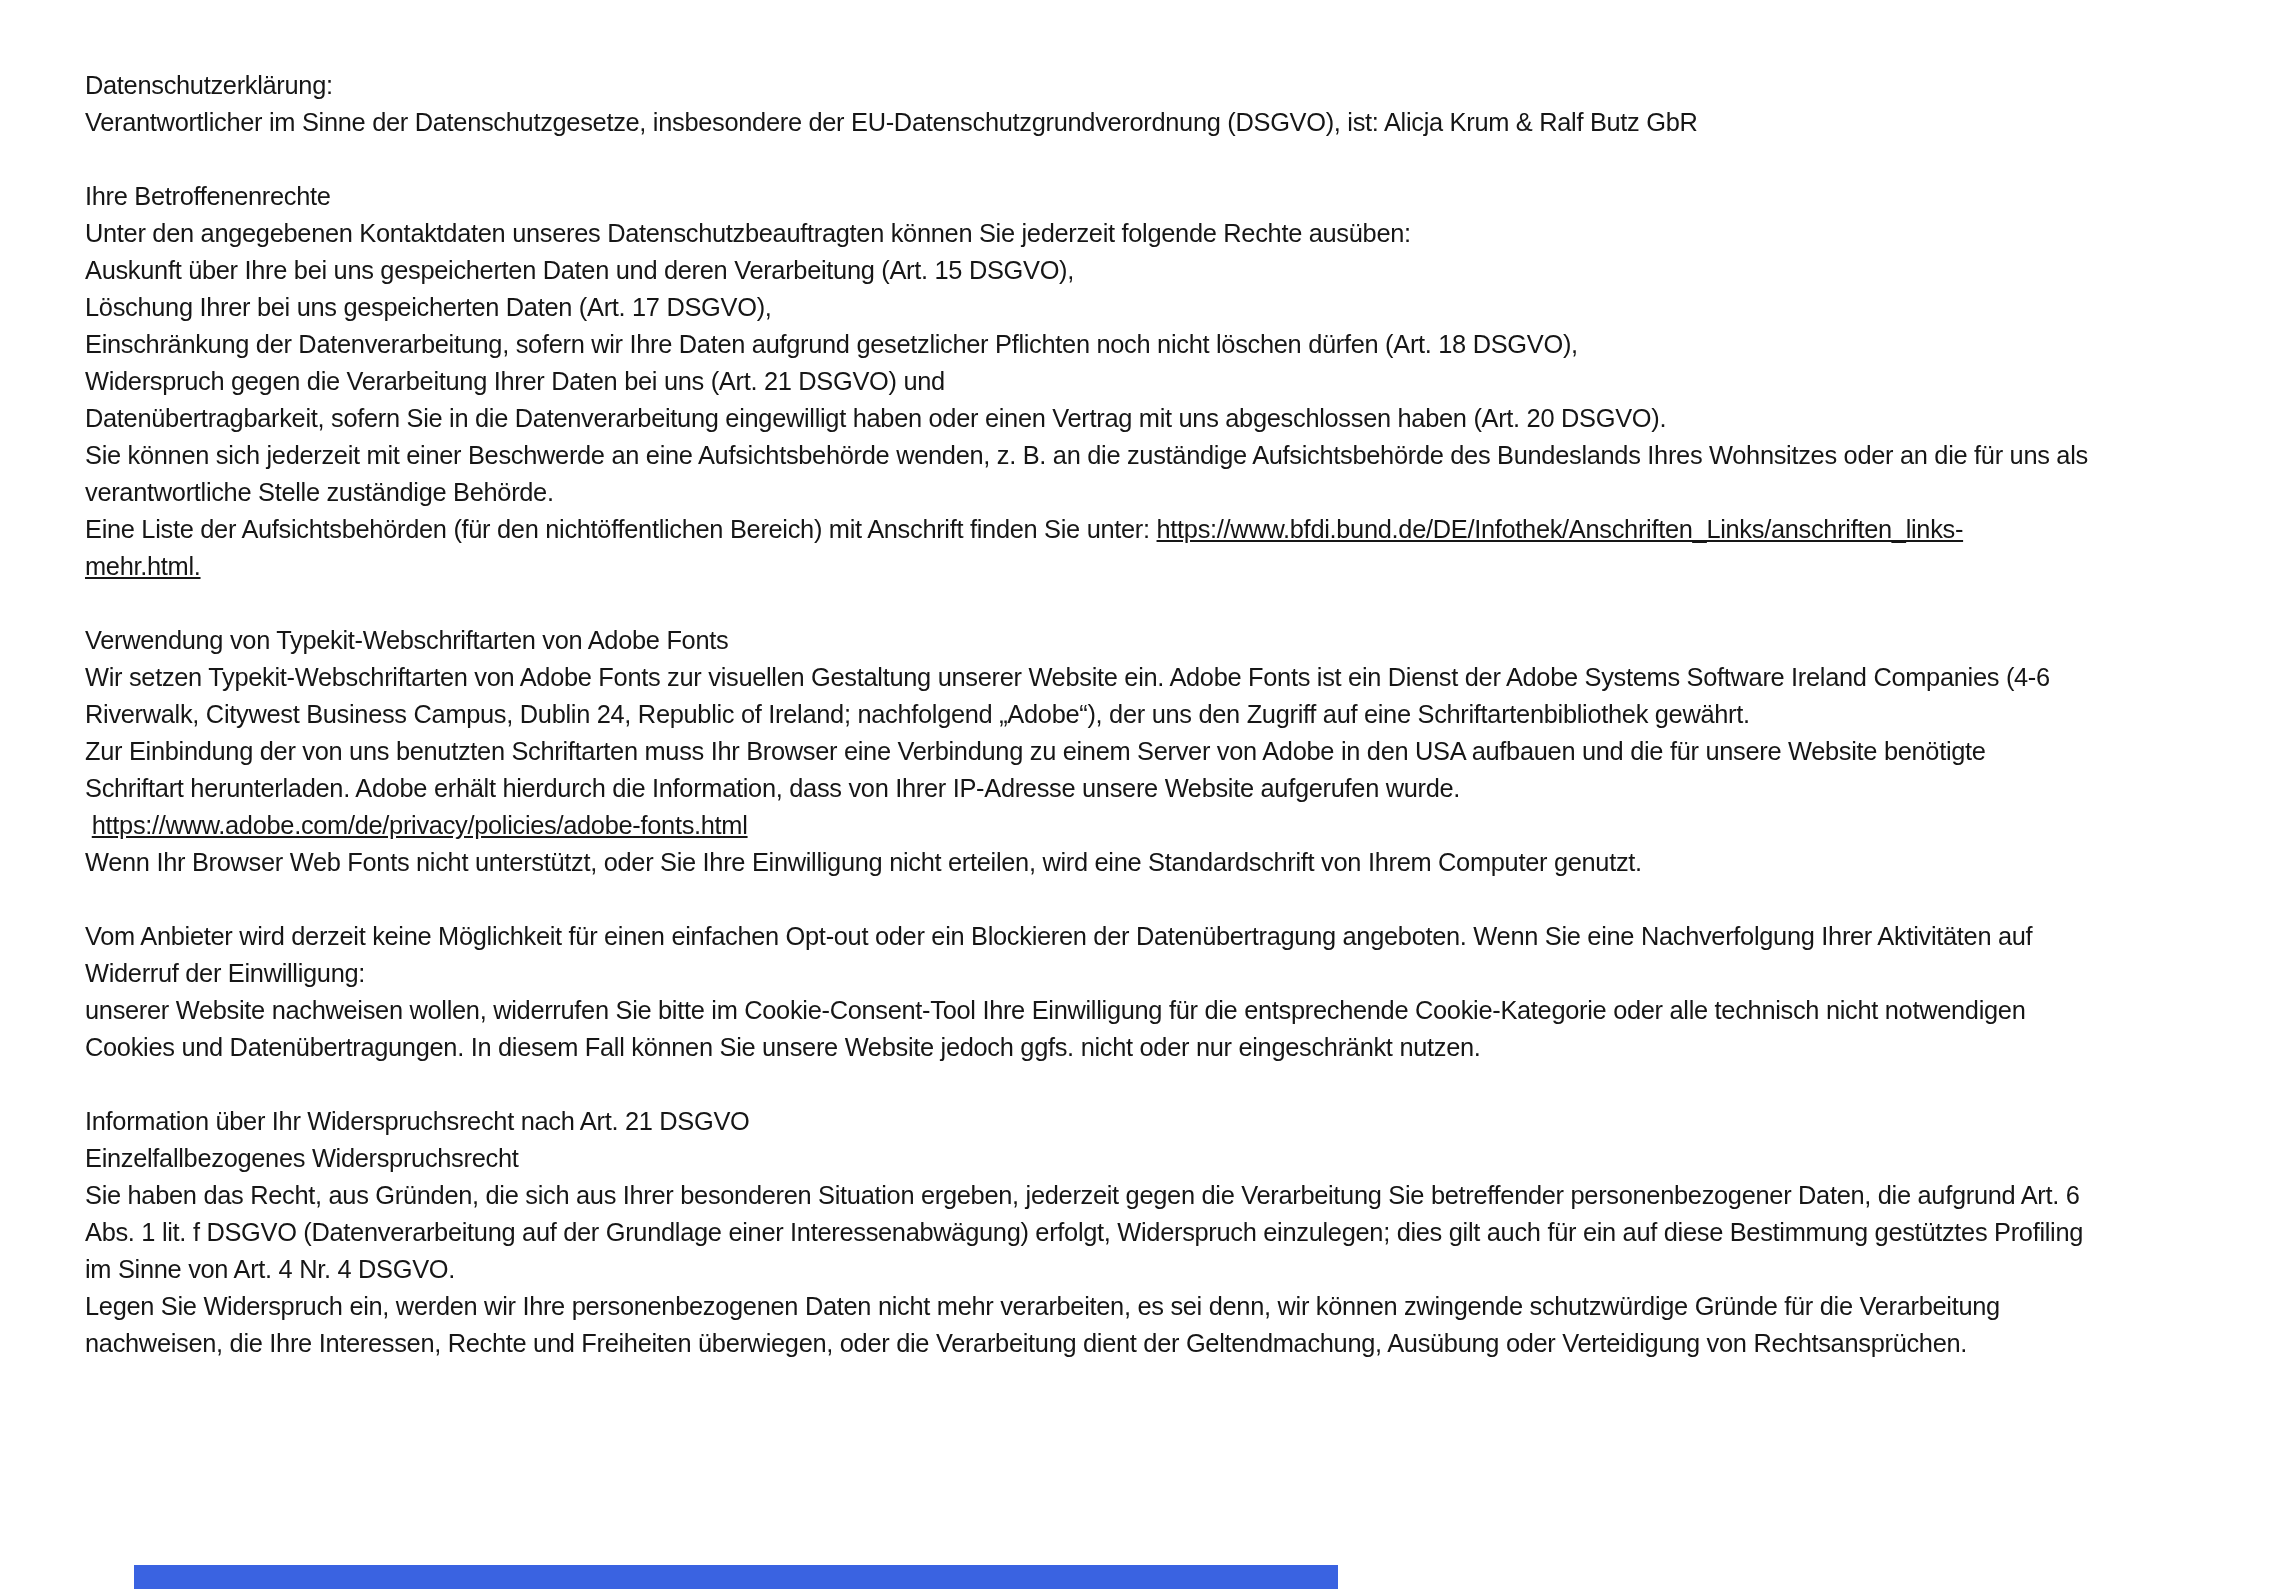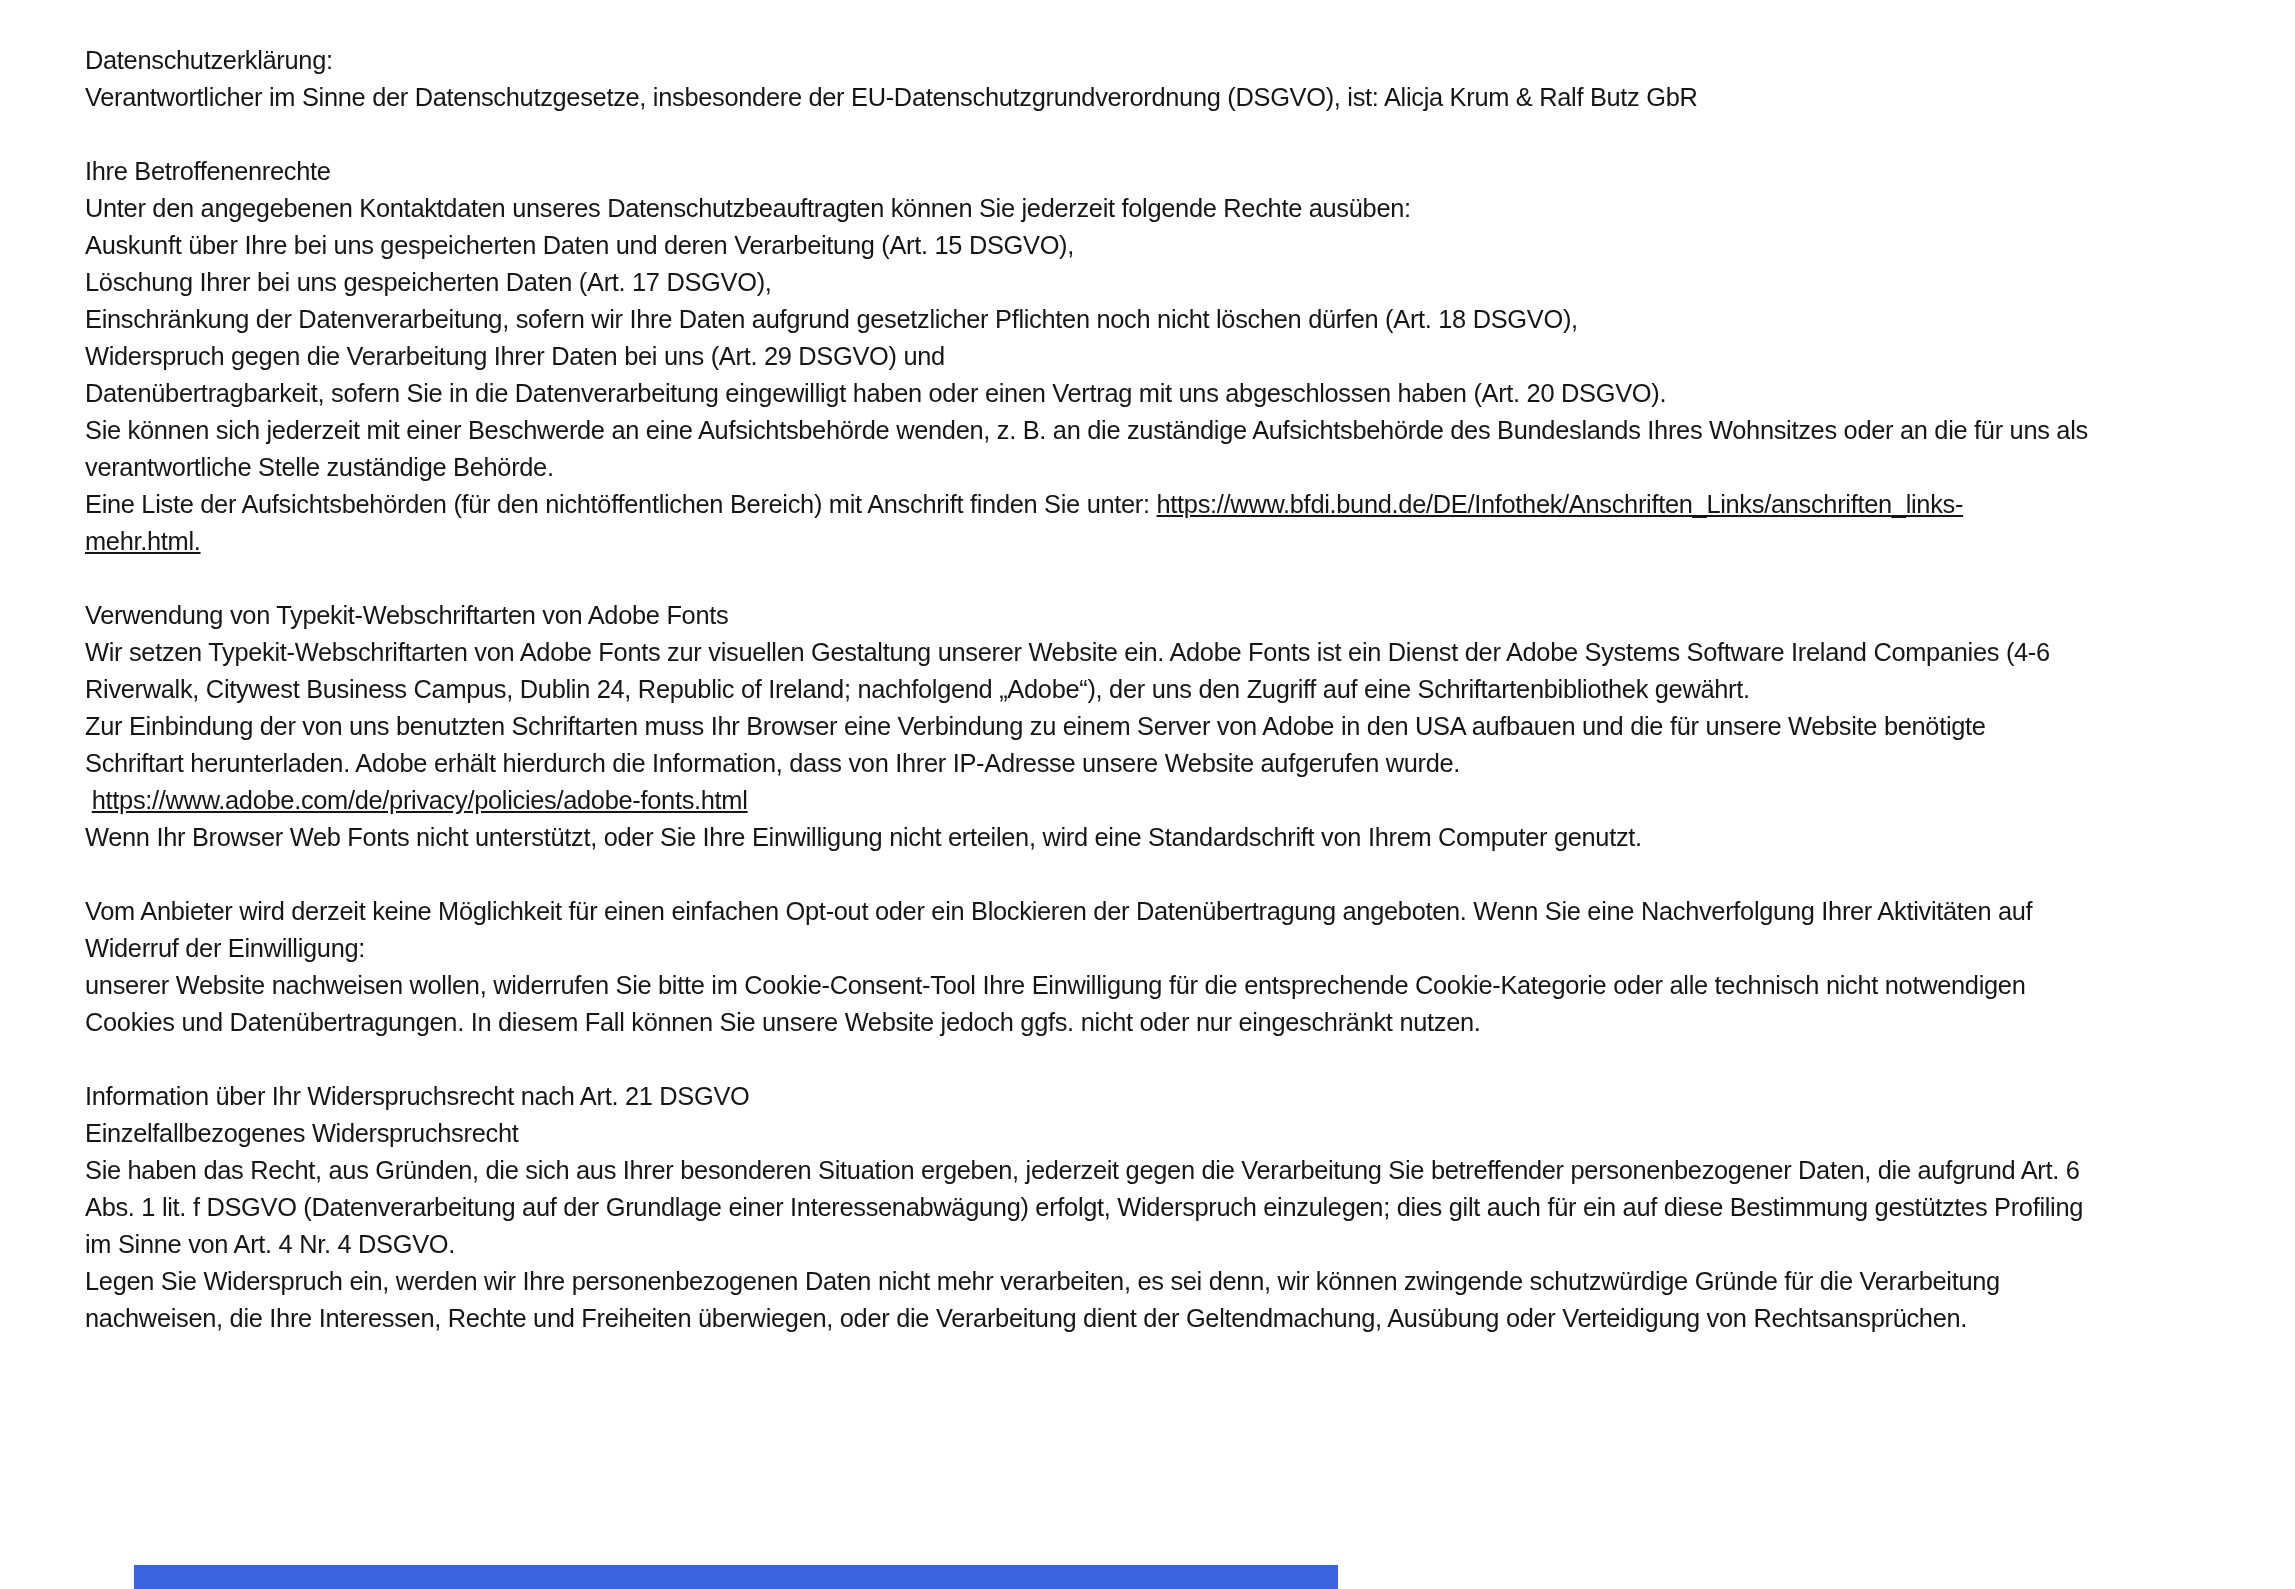--- a/index.html
+++ b/index.html
@@ -15,21 +15,21 @@
     box-sizing: border-box;
     font-family: "Liberation Sans", sans-serif;
     font-size: 25.4px;
     line-height: 37px;
     letter-spacing: -0.3px;
     color: #161616;
     font-weight: 400;
   }
   .doc {
     position: absolute;
-    top: 42px;
+    top: 67px;
     left: 85px;
     right: 42px;
   }
   .line {
     min-height: 37px;
     white-space: pre;
   }
   .doclink {
     color: #161616;
     text-decoration: underline;
@@ -50,21 +50,21 @@
 
 <div class="doc">
     <div class="line"><span>Datenschutzerklärung:</span></div>
     <div class="line"><span>Verantwortlicher im Sinne der Datenschutzgesetze, insbesondere der EU-Datenschutzgrundverordnung (DSGVO), ist: Alicja Krum &amp; Ralf Butz GbR</span></div>
     <div class="line"></div>
     <div class="line"><span>Ihre Betroffenenrechte</span></div>
     <div class="line"><span>Unter den angegebenen Kontaktdaten unseres Datenschutzbeauftragten können Sie jederzeit folgende Rechte ausüben:</span></div>
     <div class="line"><span>Auskunft über Ihre bei uns gespeicherten Daten und deren Verarbeitung (Art. 15 DSGVO),</span></div>
     <div class="line"><span>Löschung Ihrer bei uns gespeicherten Daten (Art. 17 DSGVO),</span></div>
     <div class="line"><span>Einschränkung der Datenverarbeitung, sofern wir Ihre Daten aufgrund gesetzlicher Pflichten noch nicht löschen dürfen (Art. 18 DSGVO),</span></div>
-    <div class="line"><span>Widerspruch gegen die Verarbeitung Ihrer Daten bei uns (Art. 29 DSGVO) und</span></div>
+    <div class="line"><span>Widerspruch gegen die Verarbeitung Ihrer Daten bei uns (Art. 21 DSGVO) und</span></div>
     <div class="line"><span>Datenübertragbarkeit, sofern Sie in die Datenverarbeitung eingewilligt haben oder einen Vertrag mit uns abgeschlossen haben (Art. 20 DSGVO).</span></div>
     <div class="line"><span>Sie können sich jederzeit mit einer Beschwerde an eine Aufsichtsbehörde wenden, z. B. an die zuständige Aufsichtsbehörde des Bundeslands Ihres Wohnsitzes oder an die für uns als</span></div>
     <div class="line"><span>verantwortliche Stelle zuständige Behörde.</span></div>
     <div class="line"><span>Eine Liste der Aufsichtsbehörden (für den nichtöffentlichen Bereich) mit Anschrift finden Sie unter: </span><a class="doclink">https://www.bfdi.bund.de/DE/Infothek/Anschriften_Links/anschriften_links-</a></div>
     <div class="line"><a class="doclink">mehr.html.</a></div>
     <div class="line"></div>
     <div class="line"><span>Verwendung von Typekit-Webschriftarten von Adobe Fonts</span></div>
     <div class="line"><span>Wir setzen Typekit-Webschriftarten von Adobe Fonts zur visuellen Gestaltung unserer Website ein. Adobe Fonts ist ein Dienst der Adobe Systems Software Ireland Companies (4-6</span></div>
     <div class="line"><span>Riverwalk, Citywest Business Campus, Dublin 24, Republic of Ireland; nachfolgend „Adobe“), der uns den Zugriff auf eine Schriftartenbibliothek gewährt.</span></div>
     <div class="line"><span>Zur Einbindung der von uns benutzten Schriftarten muss Ihr Browser eine Verbindung zu einem Server von Adobe in den USA aufbauen und die für unsere Website benötigte</span></div>

